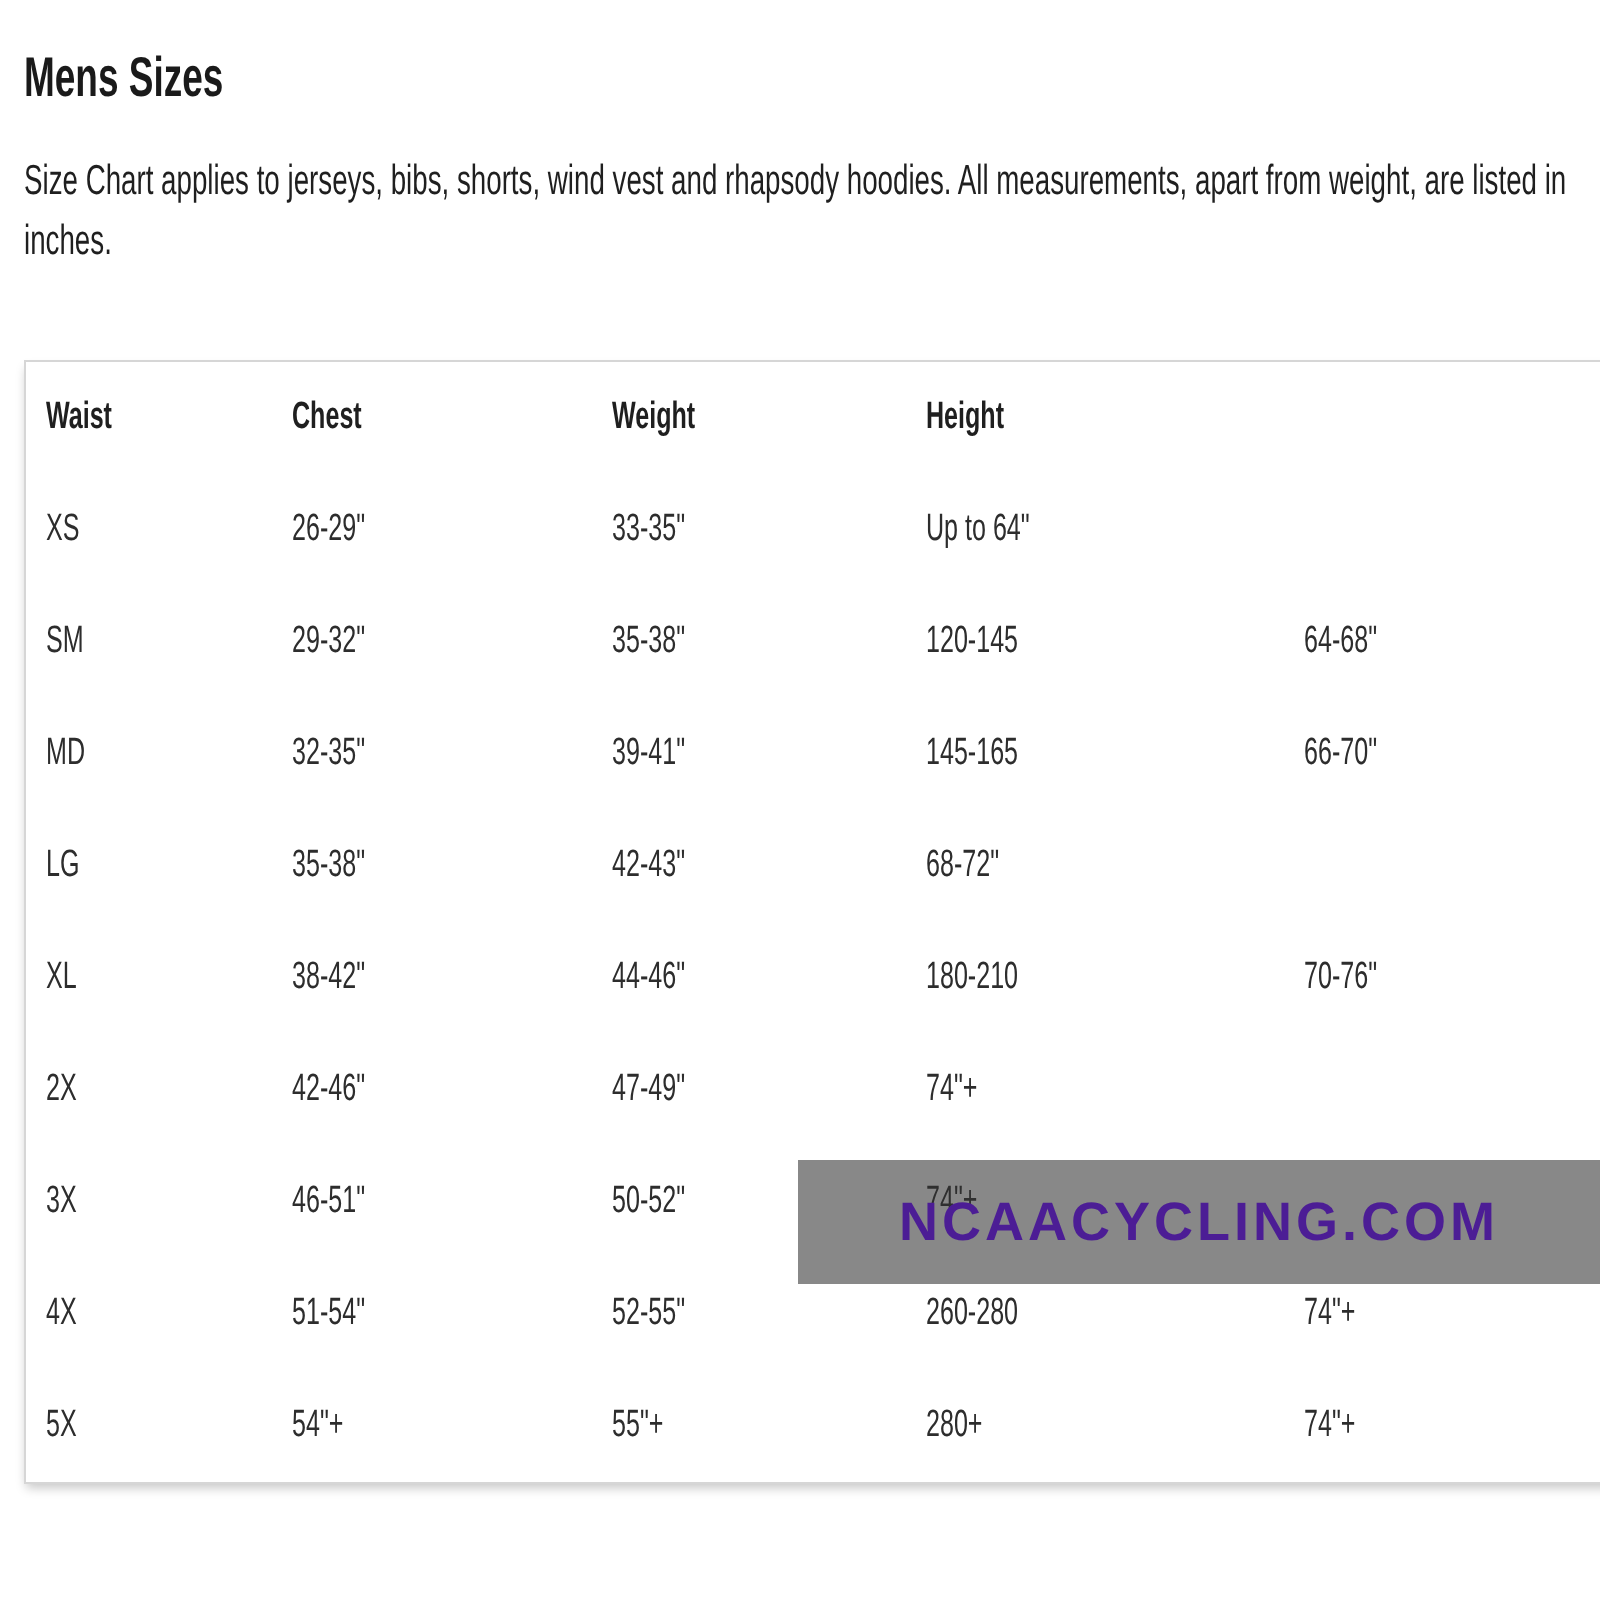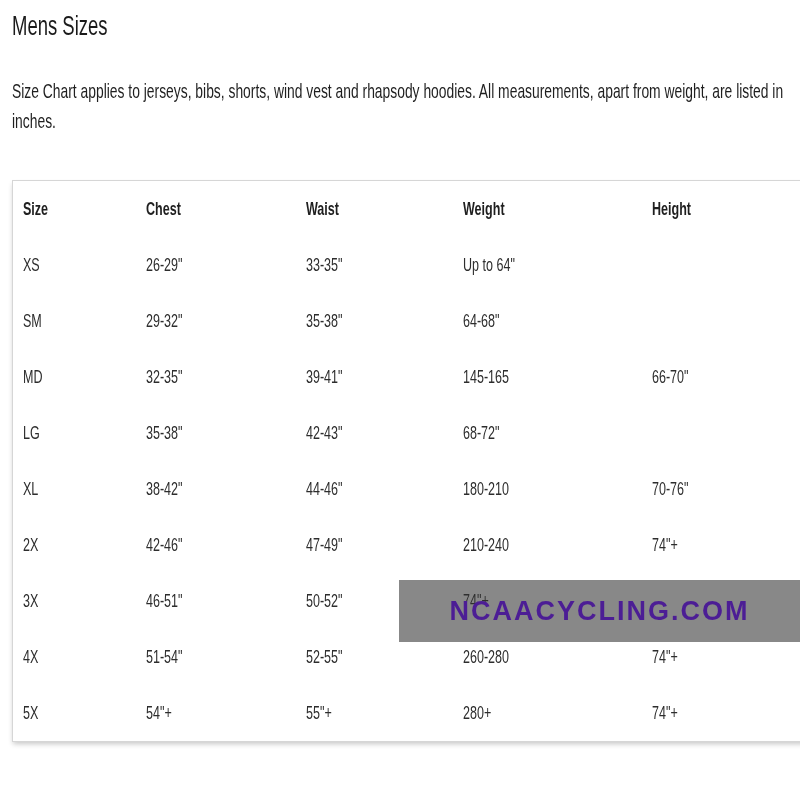--- a/index.html
+++ b/index.html
@@ -15,25 +15,25 @@
   
   .cnd {
     display: inline-block;
     transform: scaleX(0.66);
     transform-origin: left center;
     white-space: nowrap;
   }
   .page-title {
     position: absolute;
     left: 12px;
-    top: 9px;
+    top: 22px;
     margin: 0;
     font-size: 28px;
     line-height: 34px;
-    font-weight: 400;
+    font-weight: 700;
     color: #1a1a1a;
     white-space: nowrap;
   }
   .intro {
     position: absolute;
     left: 12px;
     top: 76px;
     font-size: 21px;
     line-height: 30px;
     color: #1f1f1f;
@@ -86,38 +86,38 @@
 
   <h1 class="page-title"><span class="cnd">Mens Sizes</span></h1>
 
   <div class="intro">
     <div class="line"><span class="cnd">Size Chart applies to jerseys, bibs, shorts, wind vest and rhapsody hoodies. All measurements, apart from weight, are listed in</span></div>
     <div class="line"><span class="cnd">inches.</span></div>
   </div>
 
   <div class="size-table">
     <div class="trow header">
-      <div><span class="cnd">Size</span></div>
+      <div><span class="cnd">Waist</span></div>
       <div><span class="cnd">Chest</span></div>
-      <div><span class="cnd">Waist</span></div>
       <div><span class="cnd">Weight</span></div>
       <div><span class="cnd">Height</span></div>
     </div>
 
     <div class="trow">
       <div><span class="cnd">XS</span></div>
       <div><span class="cnd">26-29"</span></div>
       <div><span class="cnd">33-35"</span></div>
       <div><span class="cnd">Up to 64"</span></div>
     </div>
 
     <div class="trow">
       <div><span class="cnd">SM</span></div>
       <div><span class="cnd">29-32"</span></div>
       <div><span class="cnd">35-38"</span></div>
+      <div><span class="cnd">120-145</span></div>
       <div><span class="cnd">64-68"</span></div>
     </div>
 
     <div class="trow">
       <div><span class="cnd">MD</span></div>
       <div><span class="cnd">32-35"</span></div>
       <div><span class="cnd">39-41"</span></div>
       <div><span class="cnd">145-165</span></div>
       <div><span class="cnd">66-70"</span></div>
     </div>
@@ -134,21 +134,20 @@
       <div><span class="cnd">38-42"</span></div>
       <div><span class="cnd">44-46"</span></div>
       <div><span class="cnd">180-210</span></div>
       <div><span class="cnd">70-76"</span></div>
     </div>
 
     <div class="trow">
       <div><span class="cnd">2X</span></div>
       <div><span class="cnd">42-46"</span></div>
       <div><span class="cnd">47-49"</span></div>
-      <div><span class="cnd">210-240</span></div>
       <div><span class="cnd">74"+</span></div>
     </div>
 
     <div class="trow">
       <div><span class="cnd">3X</span></div>
       <div><span class="cnd">46-51"</span></div>
       <div><span class="cnd">50-52"</span></div>
       <div><span class="cnd">74"+</span></div>
     </div>
 

